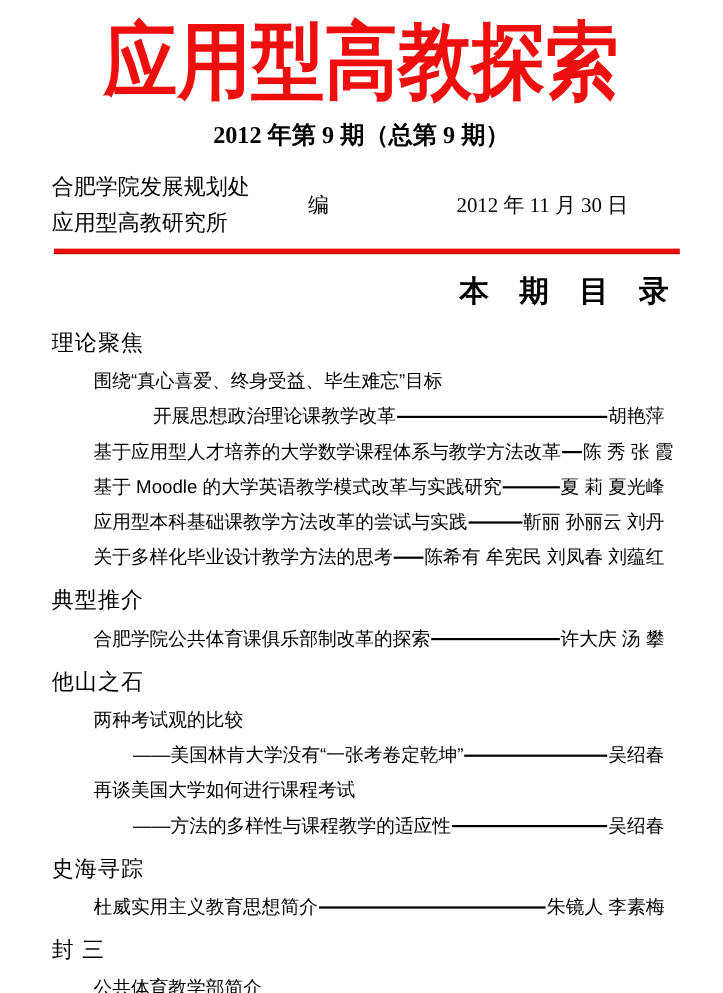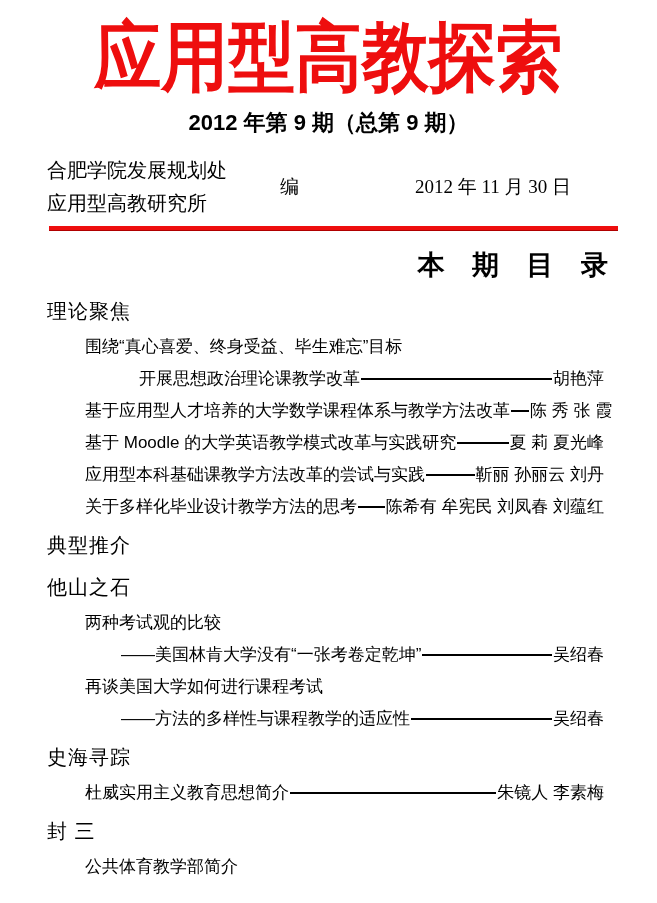--- a/index.html
+++ b/index.html
@@ -9,21 +9,21 @@
     font-family:"Liberation Sans", sans-serif;
   }
   .journal-title {
     margin:14px 0 0 0; text-align:center;
     font-family:"Liberation Serif", serif; font-weight:bold;
     font-size:76px; line-height:86px; color:#ee0e0e;
     transform:scaleX(0.88); transform-origin:center; white-space:nowrap;
   }
   .issue-line {
     margin-top:8px; text-align:center;
-    font-family:Liberation Sans, sans-serif; font-weight:bold; font-size:22px;
+    font-family:Liberation Serif, serif; font-weight:bold; font-size:22px;
   }
   .pub-row {
     display:flex; align-items:center; margin:16px 14px 0 8px;
     font-family:"Liberation Serif", serif;
     gap:35px;
   }
   .org-block { font-size:20px; line-height:33px; }
   .editor-label { margin-left:18px; font-size:19px; align-self:center; }
   .pub-date { margin-left:auto; margin-right:33px; font-size:19px; }
   .red-rule {
@@ -107,20 +107,25 @@
     <div class="row">
       <span class="entry-title">关于多样化毕业设计教学方法的思考</span>
       <span class="leader"></span>
       <span class="entry-authors">陈希有 牟宪民 刘凤春 刘蕴红</span>
     </div>
   </div>
 
   <div class="section">
     <h3 class="sec-head">典型推介</h3>
 
+    <div class="row">
+      <span class="entry-title">合肥学院公共体育课俱乐部制改革的探索</span>
+      <span class="leader"></span>
+      <span class="entry-authors">许大庆 汤 攀</span>
+    </div>
   </div>
 
   <div class="section">
     <h3 class="sec-head">他山之石</h3>
 
     <div class="row">
       <span class="entry-title">两种考试观的比较</span>
     </div>
 
     <div class="row ind1">

